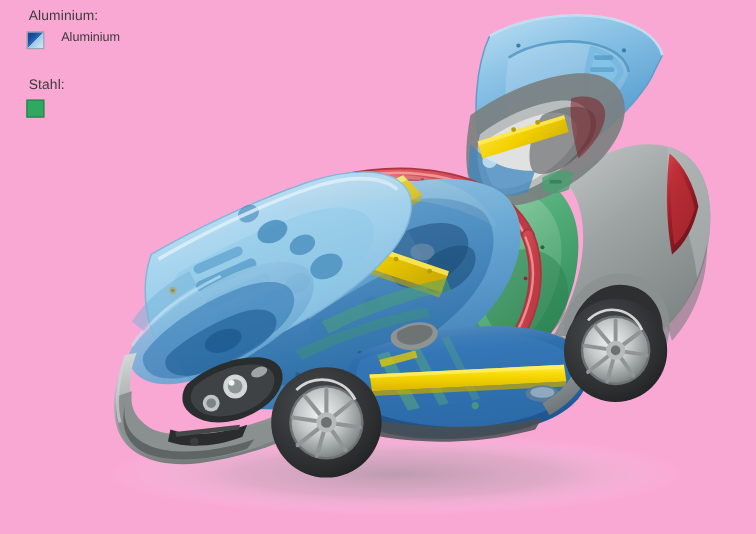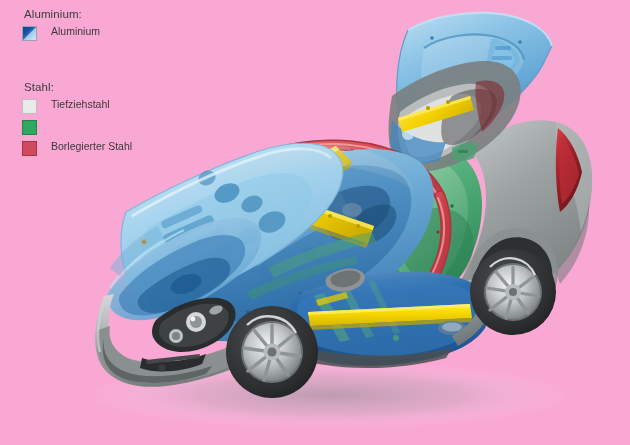--- a/index.html
+++ b/index.html
@@ -30,21 +30,21 @@
     z-index: 40;
   }
   .legend-group-title {
     font-size: 11.5px;
     color: #3c3c3c;
     letter-spacing: 0.1px;
     margin: 0 0 6px 2px;
     font-weight: 400;
   }
   .legend-group.steel {
-    margin-top: 35px;
+    margin-top: 19px;
   }
   .legend-row {
     display: flex;
     align-items: flex-start;
     height: 20px;
     margin-bottom: 1px;
   }
   .swatch {
     width: 15px;
     height: 15px;
@@ -554,31 +554,23 @@
 
       <div class="legend-row">
         <span class="swatch alu"></span>
         <span class="legend-label">Aluminium</span>
       </div>
     </div>
 
     <div class="legend-group steel">
       <div class="legend-group-title">Stahl:</div>
 
-      <div class="legend-row">
-        <span class="swatch deepdraw"></span>
-        <span class="legend-label">Tiefziehstahl</span>
-      </div>
 
       <div class="legend-row">
         <span class="swatch micro"></span>
       </div>
 
 
-      <div class="legend-row">
-        <span class="swatch boron"></span>
-        <span class="legend-label">Borlegierter Stahl</span>
-      </div>
     </div>
 
   </div>
 
 </div>
 
 </body></html>

